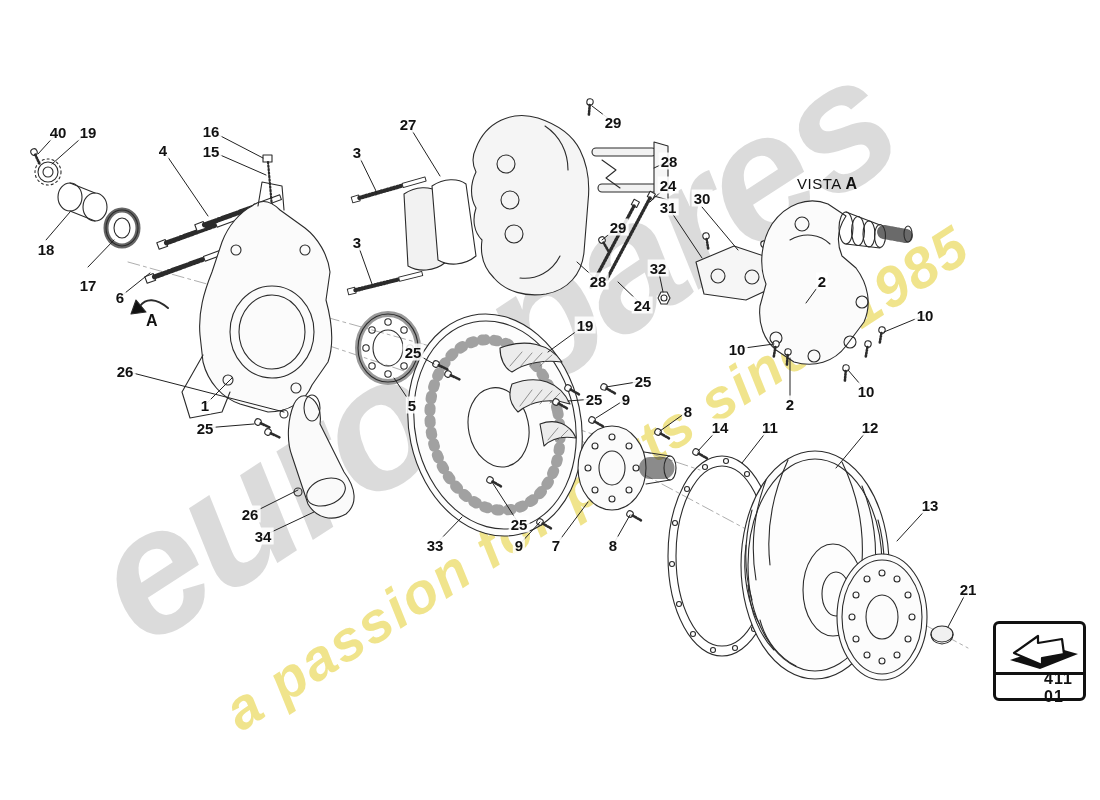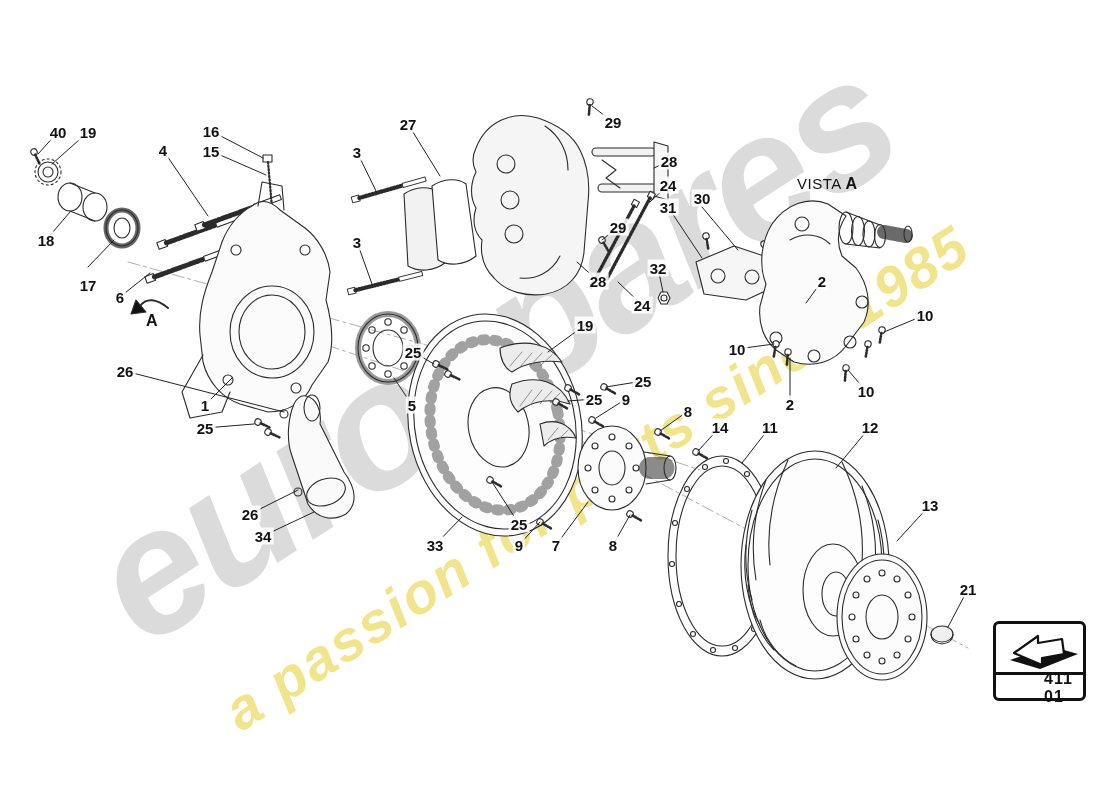--- a/index.html
+++ b/index.html
@@ -396,21 +396,21 @@
           <line x1="613" y1="545" x2="630" y2="515"></line>
           <line x1="930" y1="505" x2="897" y2="541"></line>
           <line x1="968" y1="589" x2="948" y2="627"></line>
         </g>
     </g>
   </svg>
 
   <div id="callout-layer">
       <div class="callout" style="left: 58px; top: 132px;">40</div>
       <div class="callout" style="left: 88px; top: 132px;">19</div>
-      <div class="callout" style="left: 46px; top: 240px;">18</div>
+      <div class="callout" style="left: 46px; top: 249px;">18</div>
       <div class="callout" style="left: 88px; top: 267px; margin-top: 18px;">17</div>
       <div class="callout" style="left: 120px; top: 297px;">6</div>
       <div class="callout" style="left: 163px; top: 150px;">4</div>
       <div class="callout" style="left: 211px; top: 131px;">16</div>
       <div class="callout" style="left: 211px; top: 151px;">15</div>
       <div class="callout" style="left: 357px; top: 152px;">3</div>
       <div class="callout" style="left: 408px; top: 124px;">27</div>
       <div class="callout" style="left: 613px; top: 122px;">29</div>
       <div class="callout" style="left: 669px; top: 161px;">28</div>
       <div class="callout" style="left: 668px; top: 185px;">24</div>

